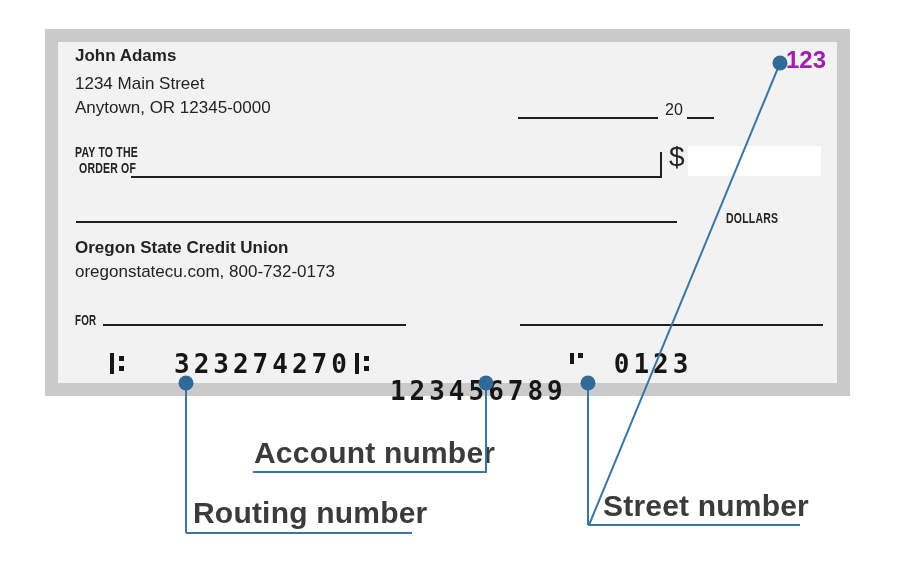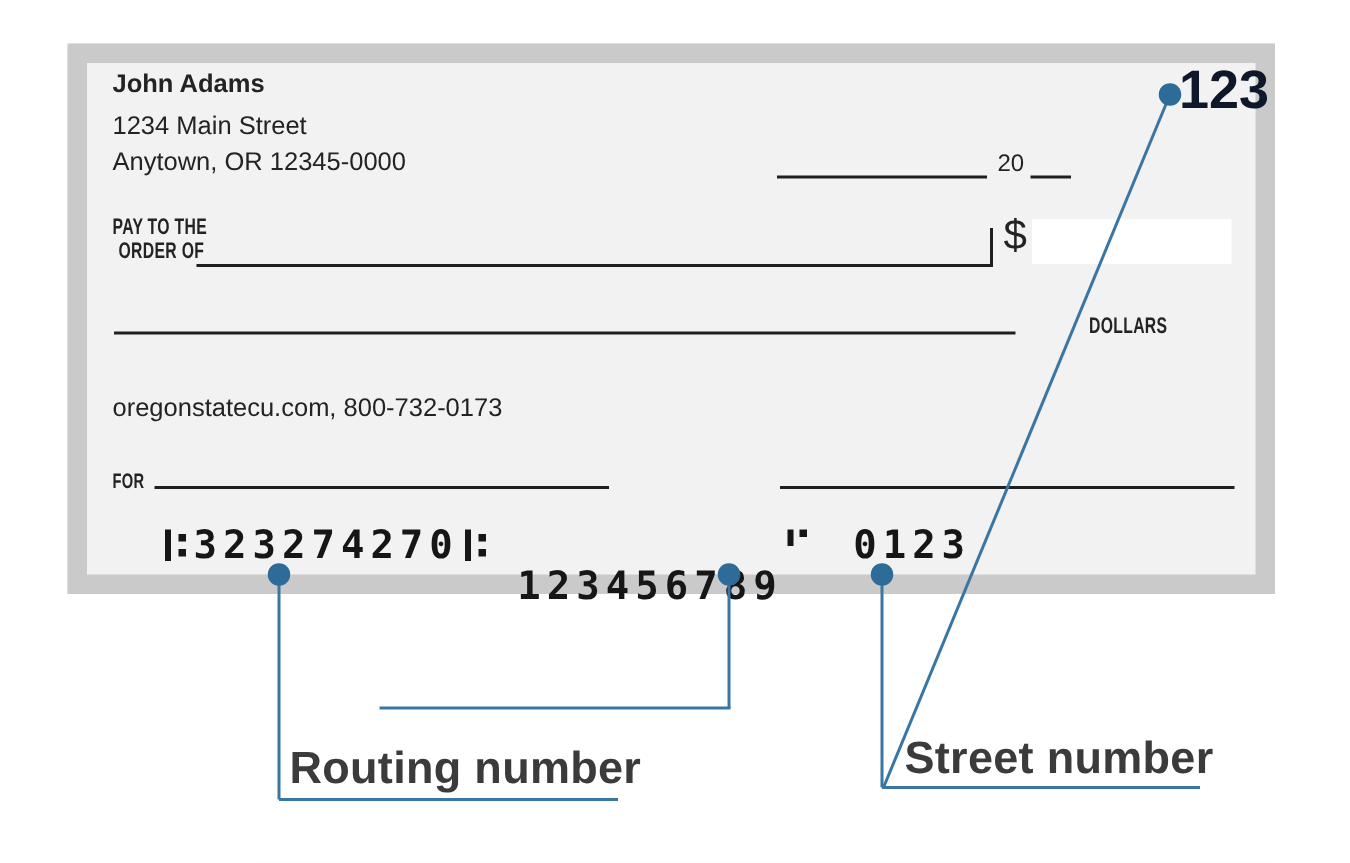--- a/index.html
+++ b/index.html
@@ -17,28 +17,28 @@
   }
   
   .t17{font-size:17px;line-height:20px;}
   .b{font-weight:700;}
   .cond{display:inline-block;transform:scaleX(0.70);transform-origin:0 0;font-weight:700;letter-spacing:0.3px;}
   
   .line{position:absolute;height:2px;background:#1F1F1F;}
   .vline{position:absolute;width:2px;background:#1F1F1F;}
   .amount-box{position:absolute;left:688px;top:146px;width:133px;height:30px;background:#ffffff;}
   .dollar{position:absolute;left:669px;top:141px;font-size:28px;line-height:32px;font-weight:400;}
-  .chknum-top{position:absolute;left:786px;top:45px;font-size:36px;line-height:30px;font-weight:600;color:#0f172a;}
+  .chknum-top{position:absolute;left:786px;top:45px;font-size:24px;line-height:30px;font-weight:600;color:#a21caf;}
   
   .micr{
     position:absolute;left:106px;top:351px;display:flex;align-items:flex-start;
     font-family:"DejaVu Sans Mono","Liberation Mono",monospace;
     font-weight:700;font-size:26px;line-height:26px;color:#161616;
   }
-  .micr .digits{letter-spacing:4px;}
+  .micr .digits{letter-spacing:4px;margin-left:45px;}
   .micr-sym{display:inline-block;position:relative;height:22px;margin-top:2px;}
   .micr-sym.transit{width:17px;margin:2px 3px 0 3px;}
   .micr-sym.transit::before{content:"";position:absolute;left:1px;top:0;width:4px;height:21px;background:#161616;}
   .micr-sym.transit::after{content:"";position:absolute;left:10px;top:3px;width:5px;height:5px;background:#161616;box-shadow:0 10px 0 #161616;}
   .micr-sym.onus{width:15px;margin:2px 0 0 2px;}
   .micr-sym.onus::before{content:"";position:absolute;left:1px;top:0;width:4px;height:11px;background:#161616;}
   .micr-sym.onus::after{content:"";position:absolute;left:9px;top:0;width:5px;height:5px;background:#161616;}
   .micr .acct{margin-left:16px;margin-top:27px;}
   .micr .chk{margin-left:30px;}
   
@@ -74,37 +74,39 @@
   <div class="vline" style="left:660px;top:152px;height:26px;"></div>
 
   <div class="dollar">$</div>
   <div class="amount-box"></div>
 
   <div class="line" style="left:76px;top:221px;width:601px;"></div>
   <div class="abs" style="left:726px;top:209px;font-size:15px;">
     <span class="cond">DOLLARS</span>
   </div>
 
+  <div class="abs t17 b" style="left:75px;top:238px;">Oregon State Credit Union</div>
   <div class="abs t17" style="left:75px;top:262px;">oregonstatecu.com, 800-732-0173</div>
 
   <div class="abs" style="left:75px;top:312px;font-size:14px;">
     <span class="cond">FOR</span>
   </div>
   <div class="line" style="left:103px;top:324px;width:303px;"></div>
   <div class="line" style="left:520px;top:324px;width:303px;"></div>
 
   <div class="micr">
     <span class="micr-sym transit"></span>
     <span class="digits">323274270</span>
     <span class="micr-sym transit"></span>
     <span class="digits acct">123456789</span>
     <span class="micr-sym onus"></span>
     <span class="digits chk">0123</span>
   </div>
 
+  <div class="ann" style="left:254px;top:437px;">Account number</div>
   <div class="ann" style="left:193px;top:497px;">Routing number</div>
   <div class="ann" style="left:603px;top:490px;">Street number</div>
 
   <svg class="overlay" width="900" height="575" viewBox="0 0 900 575">
 
     <line x1="780" y1="63" x2="589" y2="525" stroke="#3A76A4" stroke-width="2"></line>
 
     <line x1="186" y1="383" x2="186" y2="533" stroke="#3A76A4" stroke-width="2"></line>
     <line x1="186" y1="533" x2="412" y2="533" stroke="#3A76A4" stroke-width="2"></line>
 

